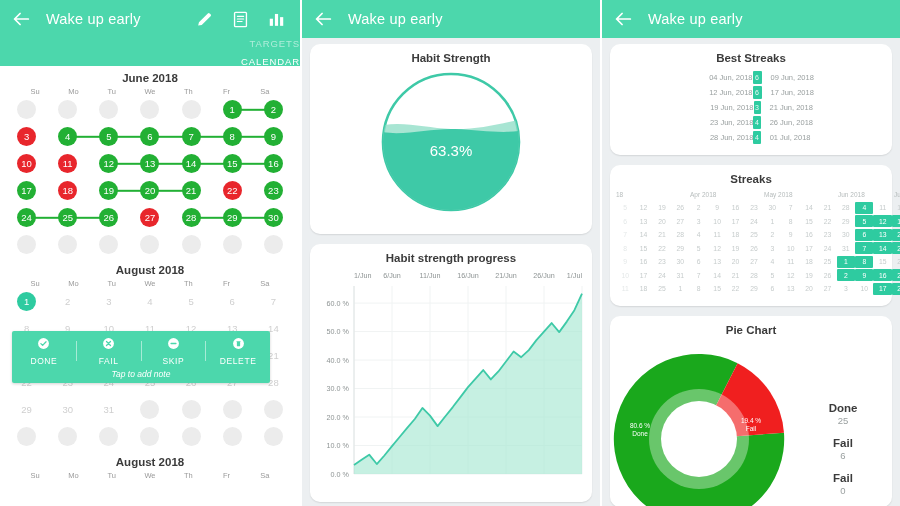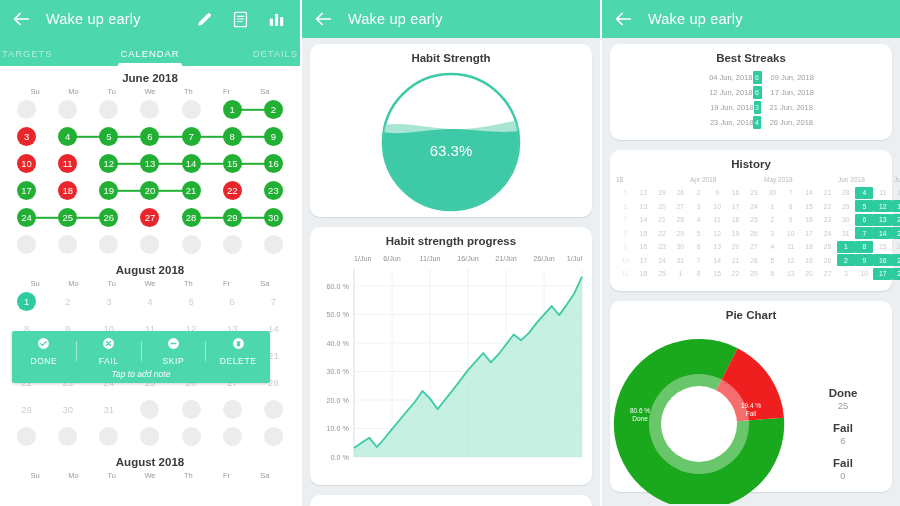--- a/index.html
+++ b/index.html
@@ -19,21 +19,21 @@
   }
   .back-arrow { width: 22px; height: 22px; flex: 0 0 22px; position: relative; }
   .back-arrow svg { display: block; }
   .app-title { color: #fff; font-size: 14.5px; margin-left: 14px; letter-spacing: .2px; white-space: nowrap; }
   .appbar-actions { margin-left: auto; display: flex; align-items: center; gap: 17px; padding-right: 4px; }
   .ic { width: 19px; height: 19px; display: block; }
 
   
   .tabs {
     height: 28px; background: #4CD7AC; display: flex; align-items: flex-end;
-    position: relative; z-index: 4;
+    position: relative; z-index: 4; flex-direction: column;
   }
   .tab {
     flex: 1; text-align: center; font-size: 9.5px; letter-spacing: .9px;
     color: rgba(255,255,255,.55); padding-bottom: 7px; position: relative;
   }
   .tab.active { color: #ffffff; }
   .tab.active::after {
     content: ""; position: absolute; left: 18%; right: 18%; bottom: 0;
     height: 3px; background: #fff; border-radius: 2px 2px 0 0;
   }
@@ -76,21 +76,21 @@
   }
   .action-item .lbl { font-size: 8.5px; letter-spacing: .6px; }
   .divider { width: 1px; height: 20px; background: rgba(255,255,255,.5); }
   .note { text-align: center; font-size: 8.5px; font-style: italic; color: #fff; padding-top: 3px; }
 
   
   .card { background: #fff; border-radius: 10px; box-shadow: 0 1px 1.5px rgba(0,0,0,.10); margin-bottom: 10px; }
   .card-title { text-align: center; font-size: 11.5px; font-weight: bold; color: #3b3b3b; padding: 8px 0 4px; }
 
   
-  .hs-wrap { display: flex; justify-content: center; padding: 4px 0 5px; }
+  .hs-wrap { display: flex; justify-content: center; padding: 4px 0 22px; }
   .hs { position: relative; width: 140px; height: 140px; }
   .hs-val {
     position: absolute; left: 0; right: 0; top: 56%; transform: translateY(-50%);
     text-align: center; font-size: 15px; color: #fff;
   }
 
   
   .lc-wrap { padding: 0 6px 8px 4px; }
 
   
@@ -631,25 +631,30 @@
             <div class="streak-row">
               <div class="d">19 Jun, 2018</div>
               <div class="streak-bar" style="width: 6.5px;">3</div>
               <div class="d r">21 Jun, 2018</div>
             </div>
             <div class="streak-row">
               <div class="d">23 Jun, 2018</div>
               <div class="streak-bar" style="width: 7.33333px;">4</div>
               <div class="d r">26 Jun, 2018</div>
             </div>
+            <div class="streak-row">
+              <div class="d">28 Jun, 2018</div>
+              <div class="streak-bar" style="width: 7.33333px;">4</div>
+              <div class="d r">01 Jul, 2018</div>
+            </div>
           </div>
       </div>
 
       <div class="card">
-        <div class="card-title">History</div>
+        <div class="card-title">Streaks</div>
         <div class="hist">
           <div class="hist-months" id="hist-months" style="position: relative;">
               <div style="position: absolute; left: 0px;">18</div>
               <div style="position: absolute; left: 74px;">Apr 2018</div>
               <div style="position: absolute; left: 148px;">May 2018</div>
               <div style="position: absolute; left: 222px;">Jun 2018</div>
               <div style="position: absolute; left: 278px;">Jul</div>
             </div>
           <div class="hist-grid" id="hist-grid">
               <div class="hist-row">

